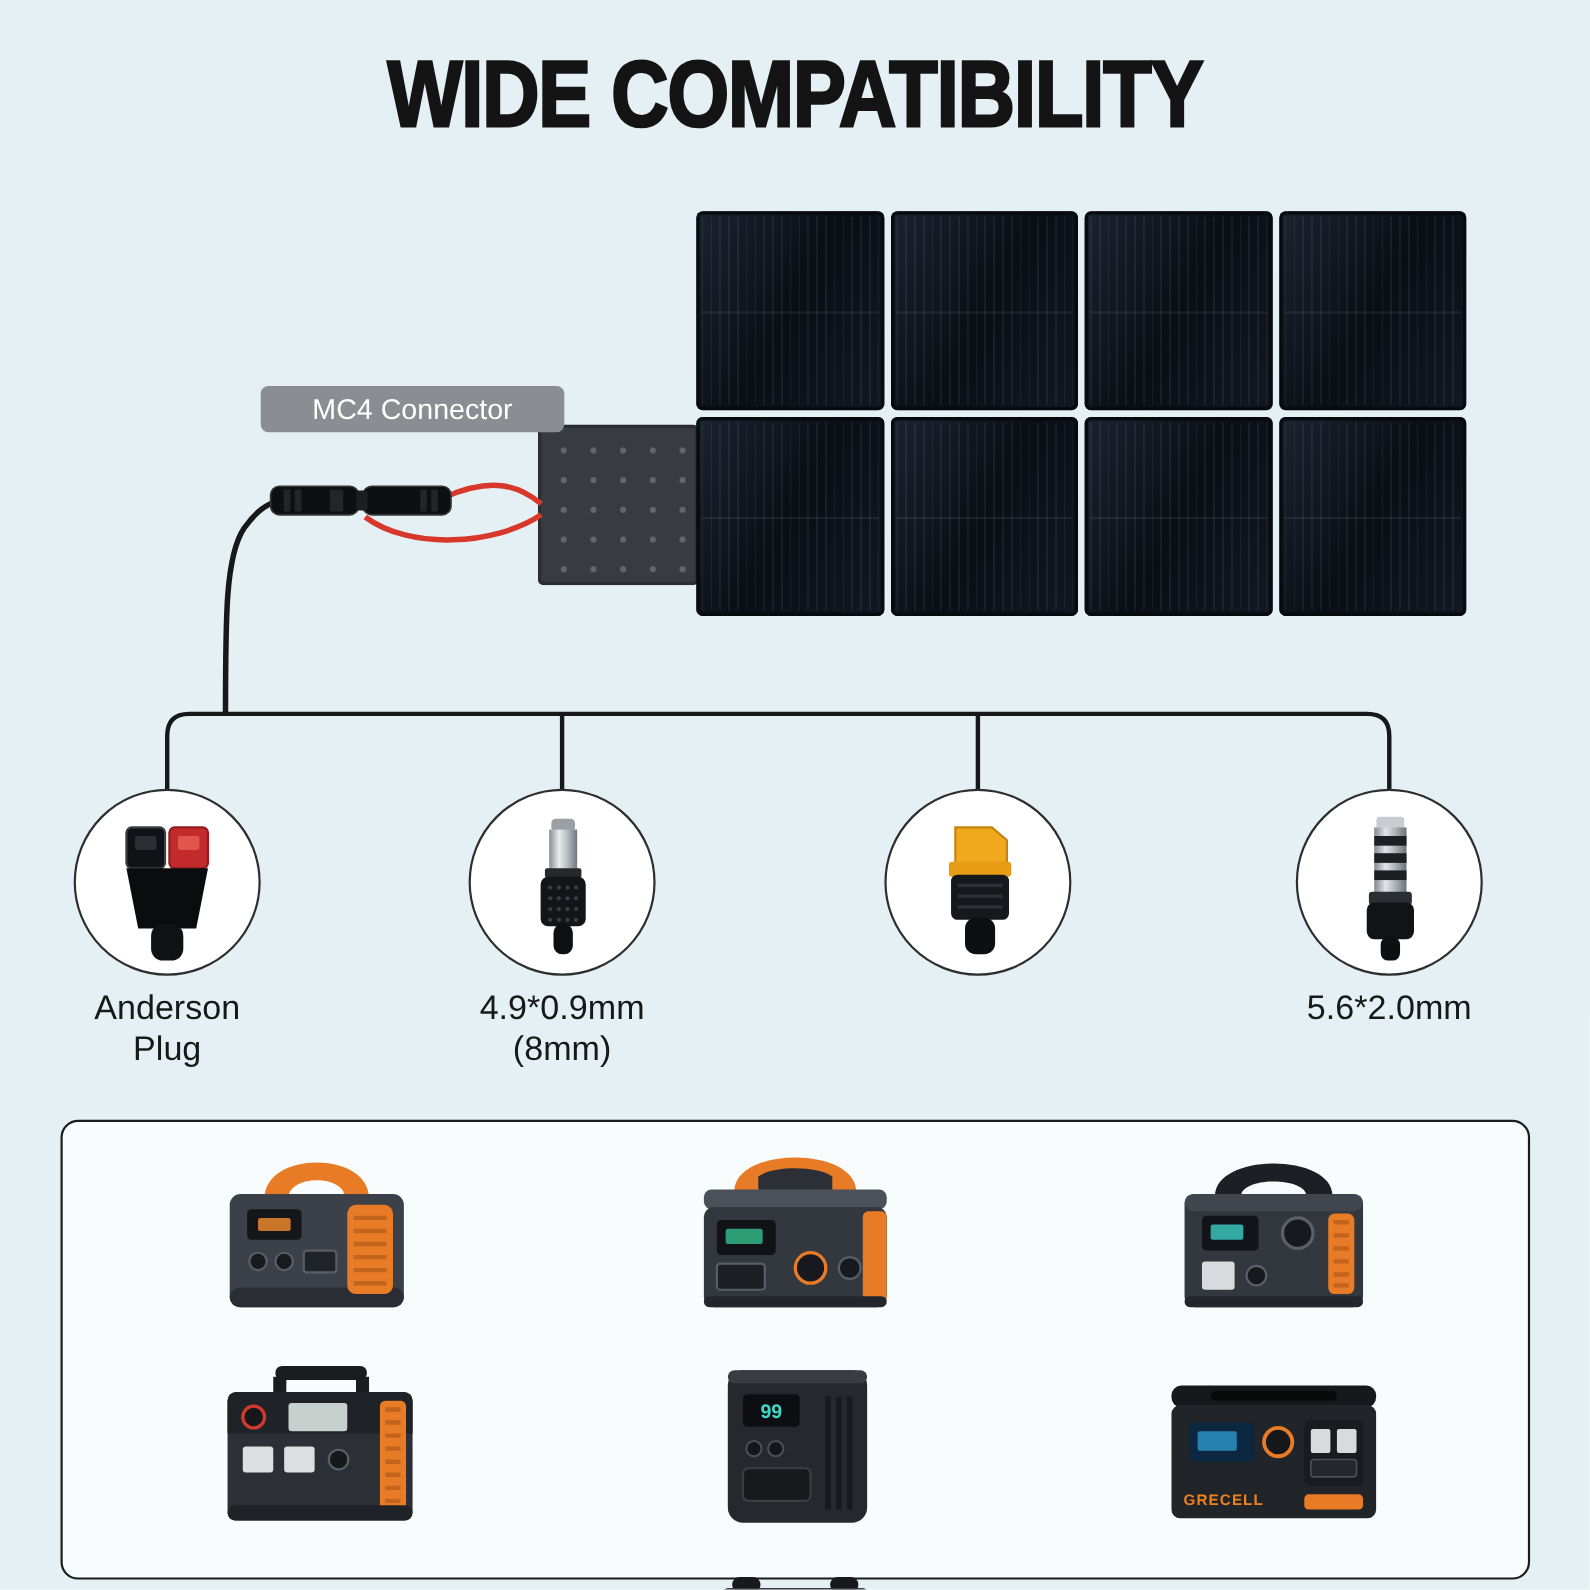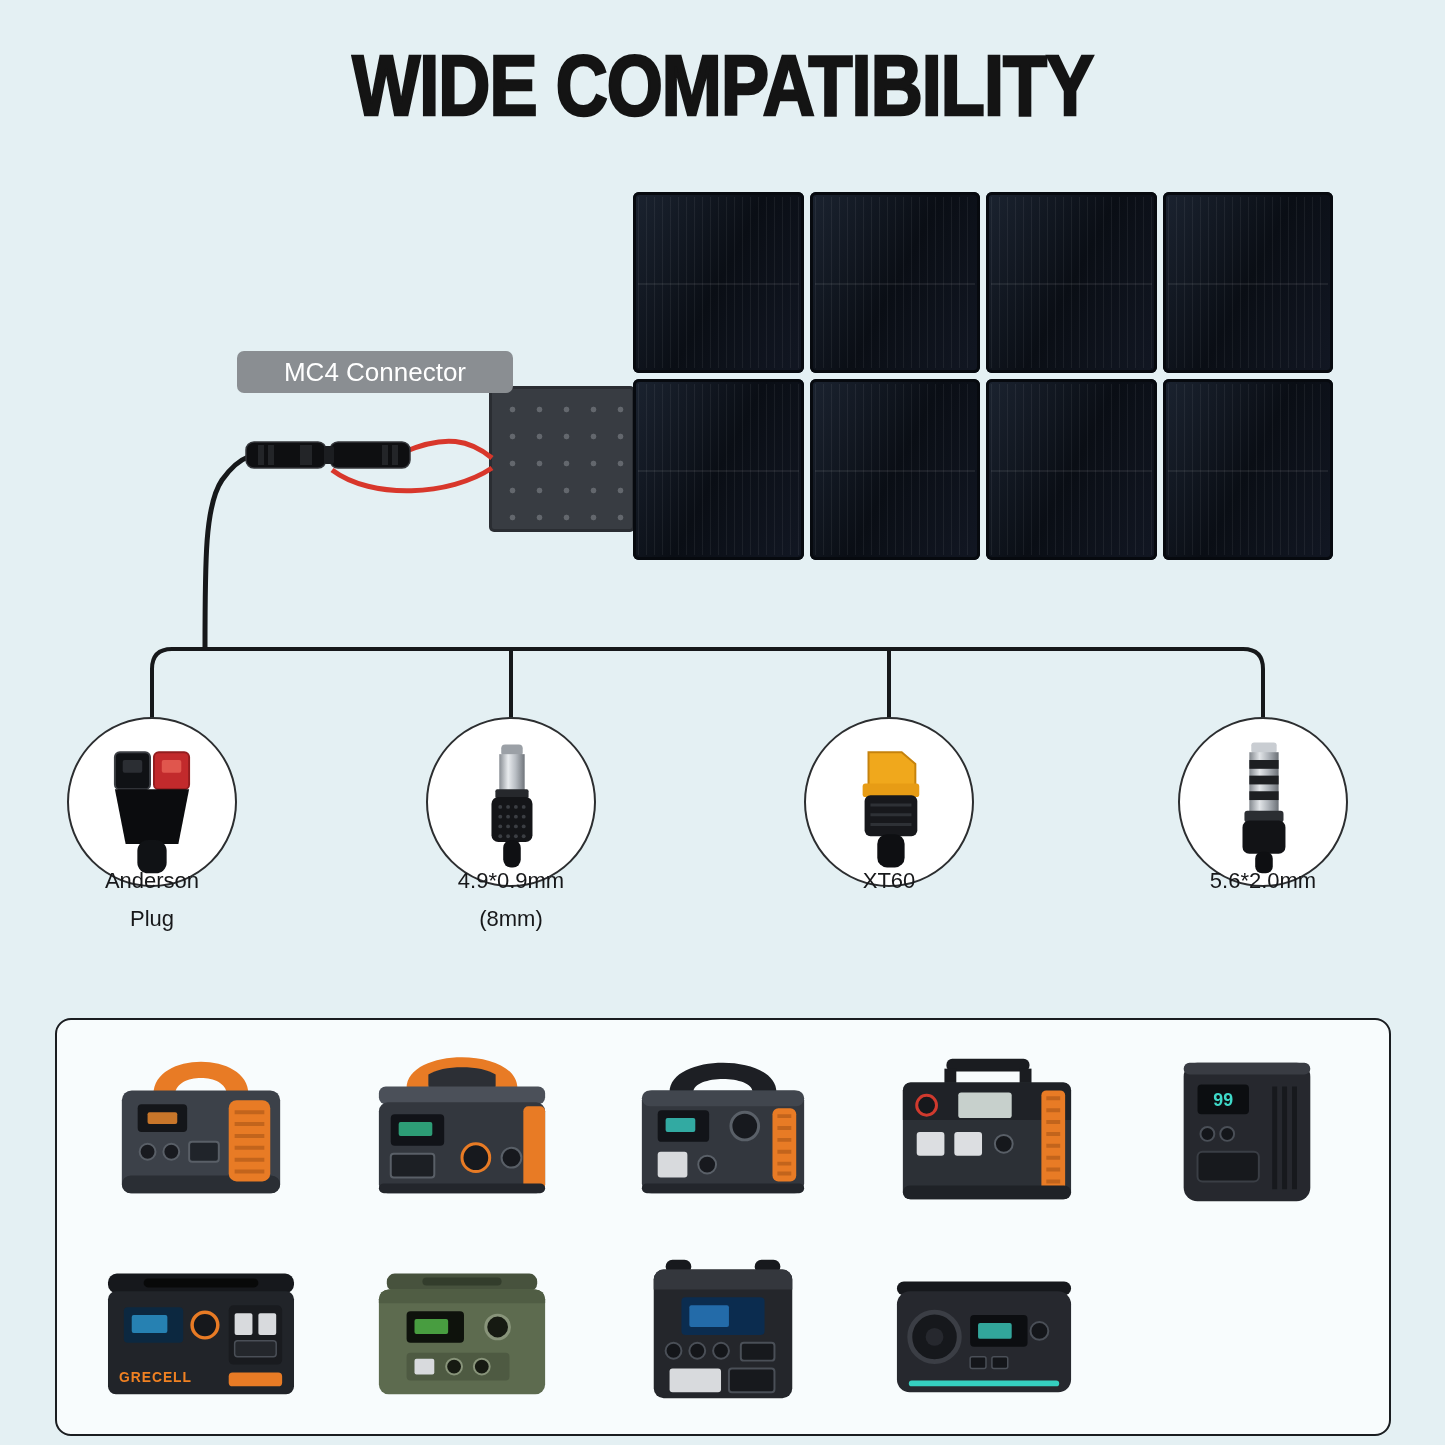--- a/index.html
+++ b/index.html
@@ -32,28 +32,28 @@
 
   
   .wires{position:absolute;left:0;top:0;width:1445px;height:1445px;pointer-events:none;}
 
   
   .circle{position:absolute;top:717px;width:170px;height:170px;border-radius:50%;
           background:#fff;border:2px solid #2c2e30;box-sizing:border-box;overflow:hidden;}
   .c1{left:67px}.c2{left:426px}.c3{left:804px}.c4{left:1178px}
   .circle svg{width:166px;height:166px;display:block;}
 
-  .clabel{position:absolute;top:862px;width:260px;text-align:center;font-size:22px;line-height:38px;color:#17181a;}
+  .clabel{position:absolute;top:897px;width:260px;text-align:center;font-size:31px;line-height:38px;color:#17181a;}
   .l1{left:22px}.l2{left:381px}.l3{left:759px}.l4{left:1133px}
   .clabel span{display:block;}
 
   
   .box{position:absolute;left:55px;top:1018px;width:1336px;height:418px;background:#f8fcfd;
        border:2px solid #1a1d20;border-radius:16px;box-sizing:border-box;}
-  .devgrid{display:grid;grid-template-columns:repeat(5,1fr);grid-template-rows:1fr 1fr;
+  .devgrid{display:grid;grid-template-columns:repeat(3,1fr);grid-template-rows:1fr 1fr;
        width:100%;height:100%;padding:10px 14px;box-sizing:border-box;}
   .dev{display:flex;align-items:center;justify-content:center;}
   .dev svg{width:248px;height:188px;display:block;}
 </style>
 </head>
 <body>
 
 <div class="canvas">
 
   <div class="title-wrap">
@@ -184,24 +184,20 @@
   </div>
 
   <div class="clabel l1">
     <span>Anderson</span>
     <span>Plug</span>
   </div>
   <div class="clabel l2">
     <span>4.9*0.9mm</span>
     <span>(8mm)</span>
   </div>
-  <div class="clabel l3">
-    <span>XT60</span>
-    <span></span>
-  </div>
   <div class="clabel l4">
     <span>5.6*2.0mm</span>
     <span></span>
   </div>
 
   <div class="box">
     <div class="devgrid">
 
       <div class="dev">
           <svg viewBox="0 0 240 190">

